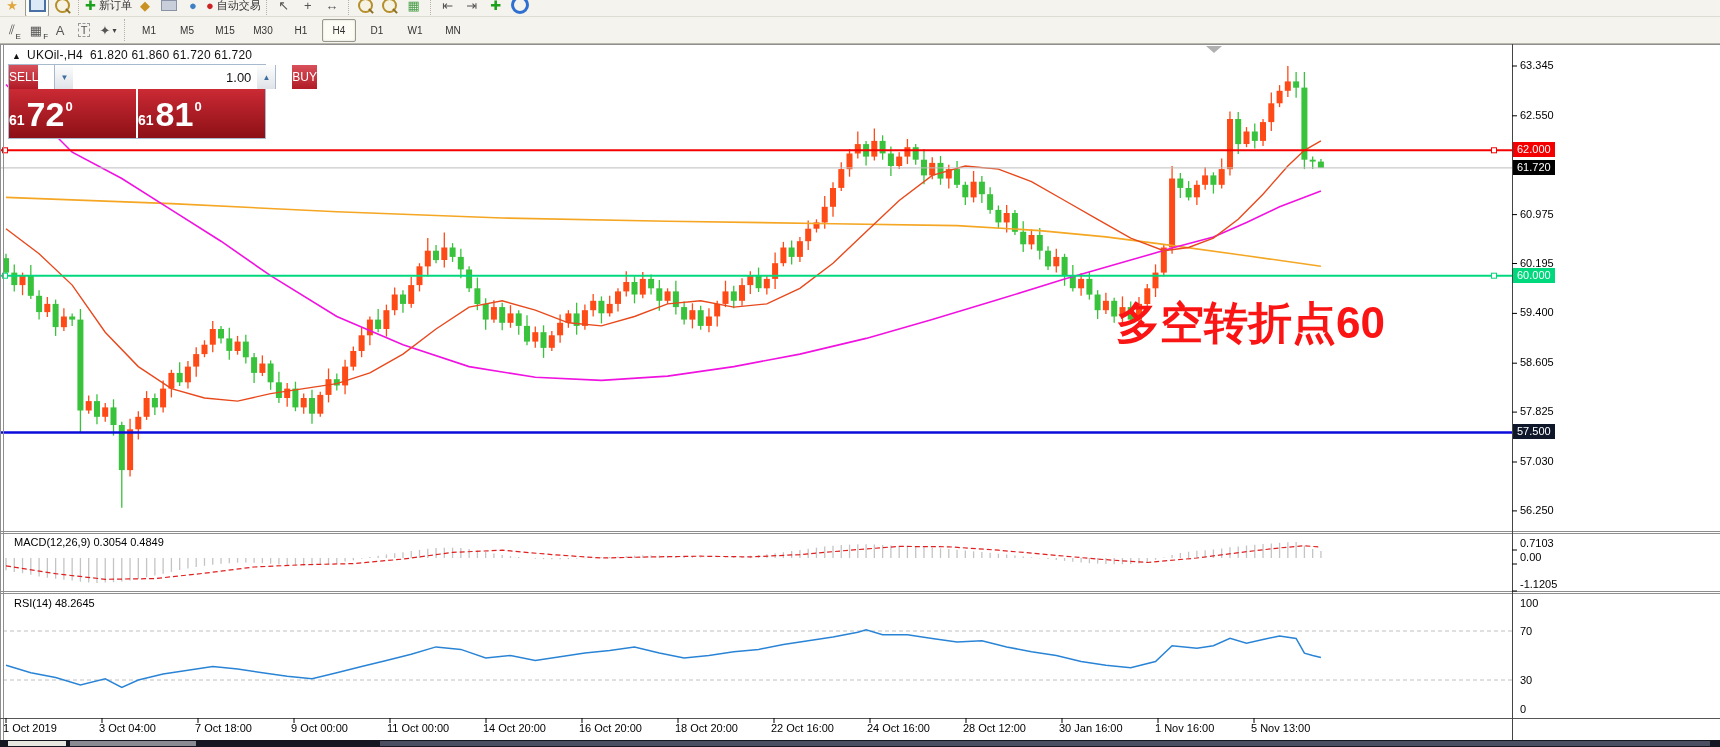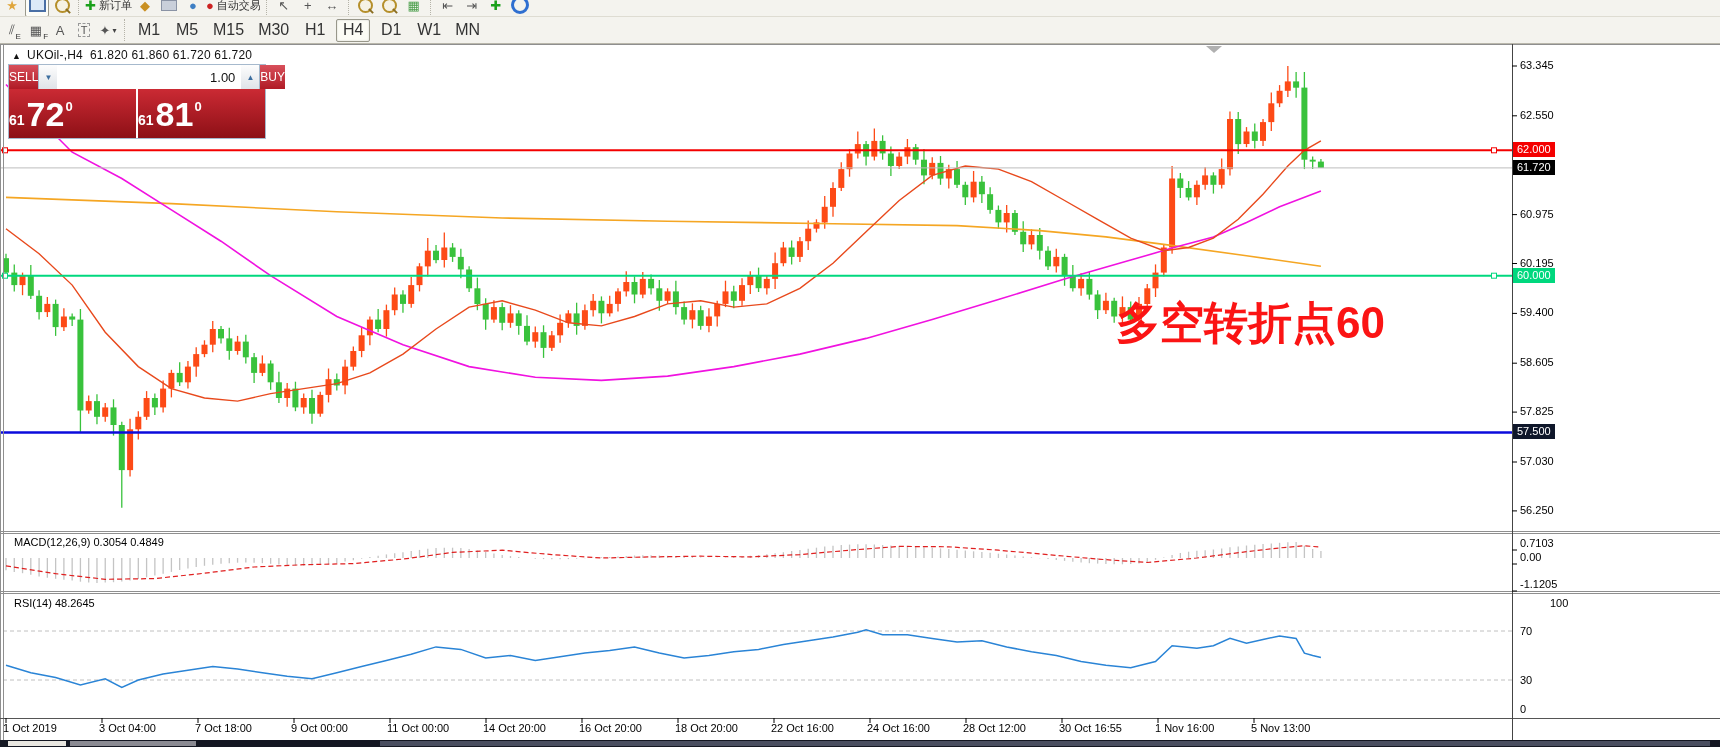--- a/index.html
+++ b/index.html
@@ -16,32 +16,32 @@
   .tbi.active{background:#fdfdf8;border:1px solid #9a998c;border-radius:2px;}
   .sep{width:1px;height:18px;border-left:1px dotted #b5b3a8;margin:0 4px;position:relative;top:-2px;}
   .tb2 .sep{top:0;height:22px;}
   .mag{width:11px;height:11px;border:2px solid #b58f2a;border-radius:50%;position:relative;background:#f6f2e4;}
   .mag:after{content:"";position:absolute;width:6px;height:2px;background:#8a6d20;transform:rotate(45deg);
              left:8px;top:10px;}
   .ring{width:12px;height:12px;border:3px solid #2f6fd0;border-radius:50%;}
   .winrect{width:13px;height:10px;border:2px solid #4a6fa5;background:#dce9f7;}
   .foldrect{width:14px;height:9px;border:1px solid #8a93a5;background:#c9cfda;}
   .tfbtn{min-width:24px;height:21px;display:flex;align-items:center;justify-content:center;
-         padding:0 4px;margin:0 2px;font-size:16px;color:#333;border:1px solid transparent;cursor:default;}
+         padding:0 4px;margin:0 2px;font-size:10px;color:#333;border:1px solid transparent;cursor:default;}
   .tfbtn.active{background:#fcfcf5;border:1px solid #98978a;border-radius:2px;box-shadow:inset 0 0 2px #ccc;}
   .toolgl{position:relative;font-size:13px;color:#555;}
   .toolgl .sub{position:absolute;font-size:8px;bottom:-3px;right:-6px;color:#333;}
   .toolgl.boxed{border:1px dashed #999;padding:0 2px;font-size:11px;}
   .caret{font-size:8px;color:#444;margin-left:2px;}
   
   .chart-header{position:absolute;left:12px;top:48px;font-size:12px;color:#111;z-index:5;letter-spacing:.2px;}
   .chart-header .arr{font-size:9px;margin-right:6px;}
   .trade-panel{position:absolute;left:8px;top:64px;width:258px;z-index:6;border:1px solid #a6b9cd;
                background:#fff;box-sizing:border-box;}
-  .tp-row1{display:flex;height:24px;}
+  .tp-row1{display:flex;height:24px;gap:16px;}
   .tp-btn{width:64px;display:flex;align-items:center;justify-content:center;color:#fff;font-size:12px;
           background:linear-gradient(180deg,#d8505b 0%,#b01b26 100%);cursor:pointer;}
   .tp-spin{flex:1;display:flex;border-left:1px solid #a6b9cd;border-right:1px solid #a6b9cd;}
   .tp-arrow{width:18px;display:flex;align-items:center;justify-content:center;font-size:8px;color:#3c6e9f;
             background:linear-gradient(180deg,#fdfdfd,#dfe3e8);cursor:pointer;}
   .tp-input{flex:1;border:none;outline:none;text-align:right;font-size:13px;padding-right:6px;
             font-family:"Liberation Sans",sans-serif;color:#111;}
   .tp-row2{display:flex;height:49px;background:#fff;gap:2px;}
   .tp-price{flex:1;display:flex;align-items:center;justify-content:flex-start;color:#fff;
             background:linear-gradient(180deg,#cb2a34 0%,#8d1016 100%);}
@@ -755,36 +755,36 @@
       <span class="axlbl" style="top:405px;">57.825</span>
       <span class="axlbl" style="top:455px;">57.030</span>
       <span class="axlbl" style="top:504px;">56.250</span>
       <span class="badge" style="top:142px;background:#f40000;color:#fff;">62.000</span>
       <span class="badge" style="top:160px;background:#000000;color:#fff;">61.720</span>
       <span class="badge" style="top:268px;background:#00d87e;color:#fff;">60.000</span>
       <span class="badge" style="top:424px;background:#0f172a;color:#fff;text-align:right;">57.500</span>
       <span class="axlbl" style="top:537px;">0.7103</span>
       <span class="axlbl" style="top:551px;">0.00</span>
       <span class="axlbl" style="top:578px;">-1.1205</span>
-      <span class="axlbl" style="top:597px;margin-left:30px;">100</span>
+      <span class="axlbl" style="top:597px;">100</span>
       <span class="axlbl" style="top:625px;">70</span>
       <span class="axlbl" style="top:674px;">30</span>
       <span class="axlbl" style="top:703px;">0</span>
       <span class="datelbl" style="left:3px;">1 Oct 2019</span>
       <span class="datelbl" style="left:99px;">3 Oct 04:00</span>
       <span class="datelbl" style="left:195px;">7 Oct 18:00</span>
       <span class="datelbl" style="left:291px;">9 Oct 00:00</span>
       <span class="datelbl" style="left:387px;">11 Oct 00:00</span>
       <span class="datelbl" style="left:483px;">14 Oct 20:00</span>
       <span class="datelbl" style="left:579px;">16 Oct 20:00</span>
       <span class="datelbl" style="left:675px;">18 Oct 20:00</span>
       <span class="datelbl" style="left:771px;">22 Oct 16:00</span>
       <span class="datelbl" style="left:867px;">24 Oct 16:00</span>
       <span class="datelbl" style="left:963px;">28 Oct 12:00</span>
-      <span class="datelbl" style="left:1059px;">30 Oct 16:55</span>
+      <span class="datelbl" style="left:1059px;">30 Jan 16:00</span>
       <span class="datelbl" style="left:1155px;">1 Nov 16:00</span>
       <span class="datelbl" style="left:1251px;">5 Nov 13:00</span>
     </div>
 
   <div class="taskbar" id="taskbar">
       <div style="left: 8px; width: 58px; background: rgb(232, 230, 224);"></div>
       <div style="left: 70px; width: 126px; background: rgb(138, 138, 146);"></div>
       <div style="left: 380px; width: 1330px; background: rgb(74, 78, 96);"></div>
     </div>
 </div>

